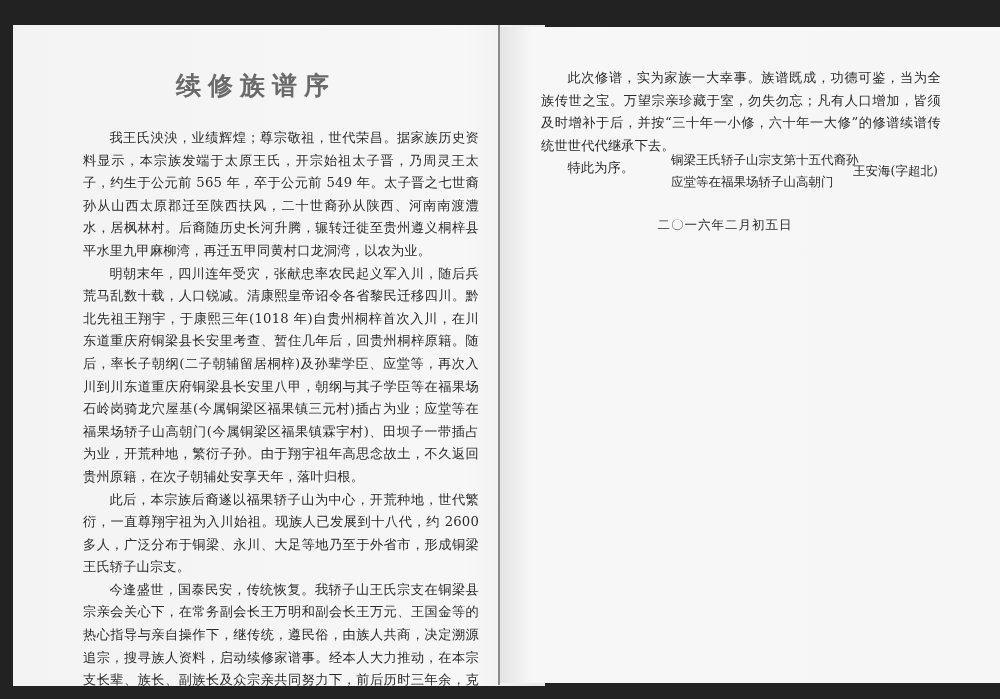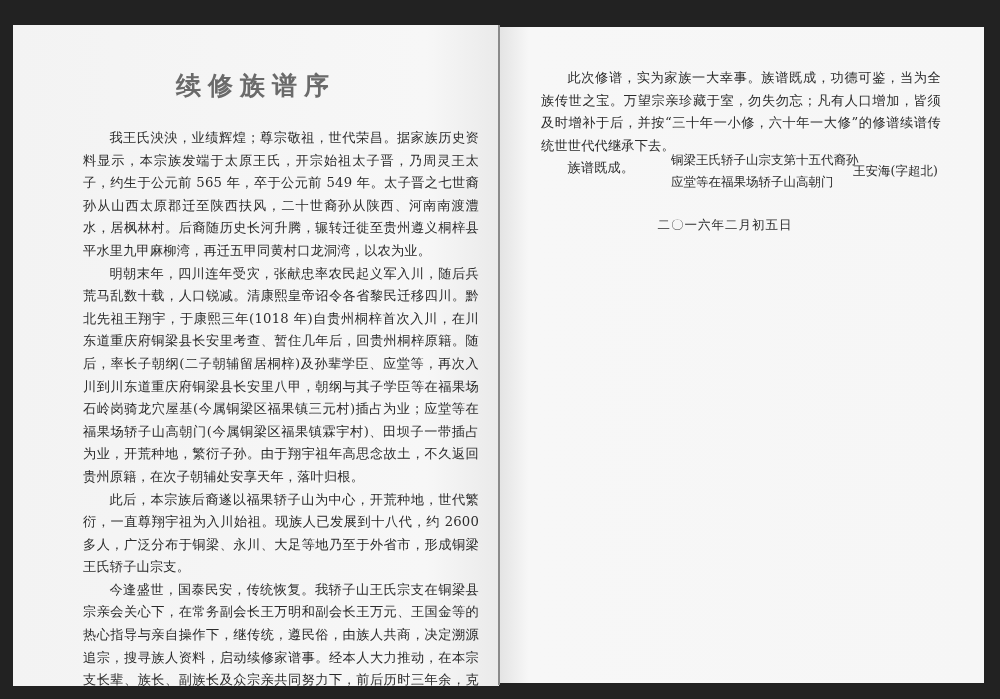--- a/index.html
+++ b/index.html
@@ -3,21 +3,21 @@
 <meta charset="utf-8">
 <style>
   html, body { margin:0; padding:0; }
   body {
     width:1000px; height:699px; position:relative; overflow:hidden;
     background:#232323;
     font-family: "DejaVu Serif", "Liberation Serif", serif;
   }
   .scan-bg { position:absolute; inset:0; background:#222; }
   .page {
-    position:absolute; background:#f6f6f6; overflow:hidden;
+    position:absolute; background:#f6f6f6; overflow:hidden;padding-left:46px;
   }
   .page.left { left:13px; top:25px; width:486px; height:661px; background:linear-gradient(to right,#f3f3f3 0%,#f7f7f7 85%,#eaeaea 100%); }
   .page.right { left:500px; top:27px; width:484px; height:656px; background:linear-gradient(to right,#e4e4e4 0%,#f7f7f7 6%,#f6f6f6 100%); }
   .spine { position:absolute; left:498px; top:25px; width:2px; height:660px; background:#8a8a8a; }
   .title {
     position:absolute; left:0; width:486px; top:44px; text-align:center;
     font-size:25px; font-weight:bold; color:#6a6a6a; letter-spacing:7px;
   }
   .body-text {
     position:absolute; font-size:13.2px; line-height:22.6px; color:#2b2b2b;
@@ -44,21 +44,21 @@
     <p class="para">此后，本宗族后裔遂以福果轿子山为中心，开荒种地，世代繁衍，一直尊翔宇祖为入川始祖。现族人已发展到十八代，约 2600 多人，广泛分布于铜梁、永川、大足等地乃至于外省市，形成铜梁王氏轿子山宗支。</p>
     <p class="para">今逢盛世，国泰民安，传统恢复。我轿子山王氏宗支在铜梁县宗亲会关心下，在常务副会长王万明和副会长王万元、王国金等的热心指导与亲自操作下，继传统，遵民俗，由族人共商，决定溯源追宗，搜寻族人资料，启动续修家谱事。经本人大力推动，在本宗支长辈、族长、副族长及众宗亲共同努力下，前后历时三年余，克服老谱遗失的重重困难，多方搜集资料，备尝种种艰辛，今得以圆满完成。</p>
   </div>
 </div>
 
 <div class="spine"></div>
 
 <div class="page right">
   <div class="body-text">
     <p class="para">此次修谱，实为家族一大幸事。族谱既成，功德可鉴，当为全族传世之宝。万望宗亲珍藏于室，勿失勿忘；凡有人口增加，皆须及时增补于后，并按“三十年一小修，六十年一大修”的修谱续谱传统世世代代继承下去。</p>
-    <p class="para">族谱既成。</p>
+    <p class="para">特此为序。</p>
   </div>
   <div class="sign-block">
     <div class="sign-titles">
       <div>铜梁王氏轿子山宗支第十五代裔孙</div>
       <div>应堂等在福果场轿子山高朝门</div>
     </div>
     <div class="sign-name">王安海(字超北)</div>
   </div>
   <div class="date">二〇一六年二月初五日</div>
 </div>

